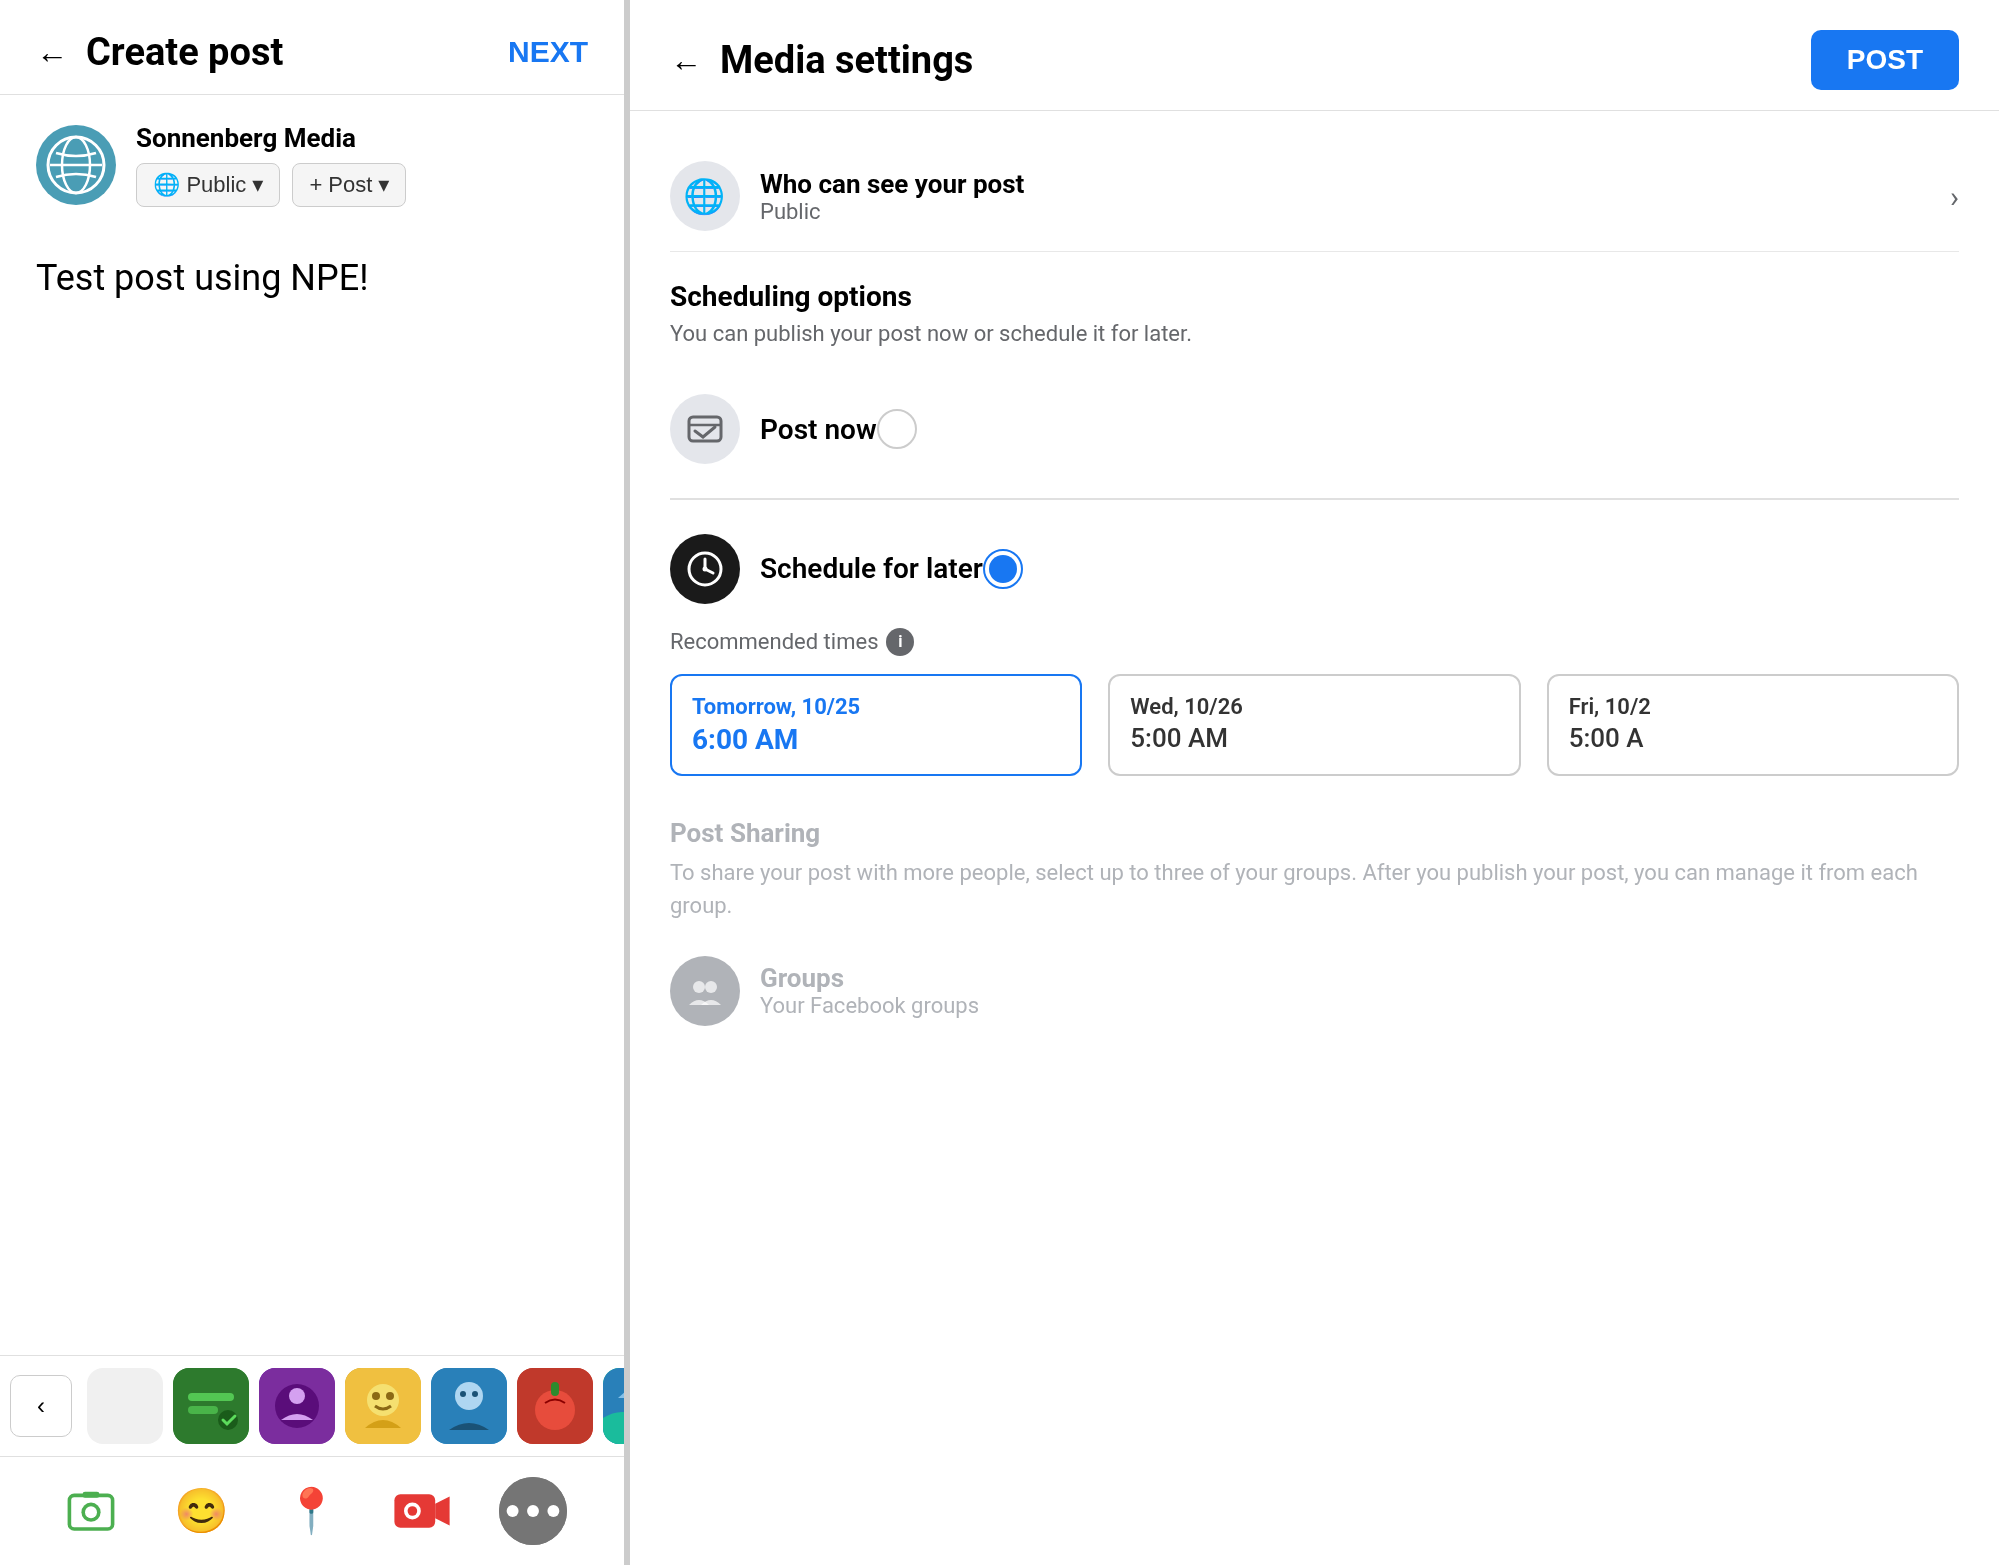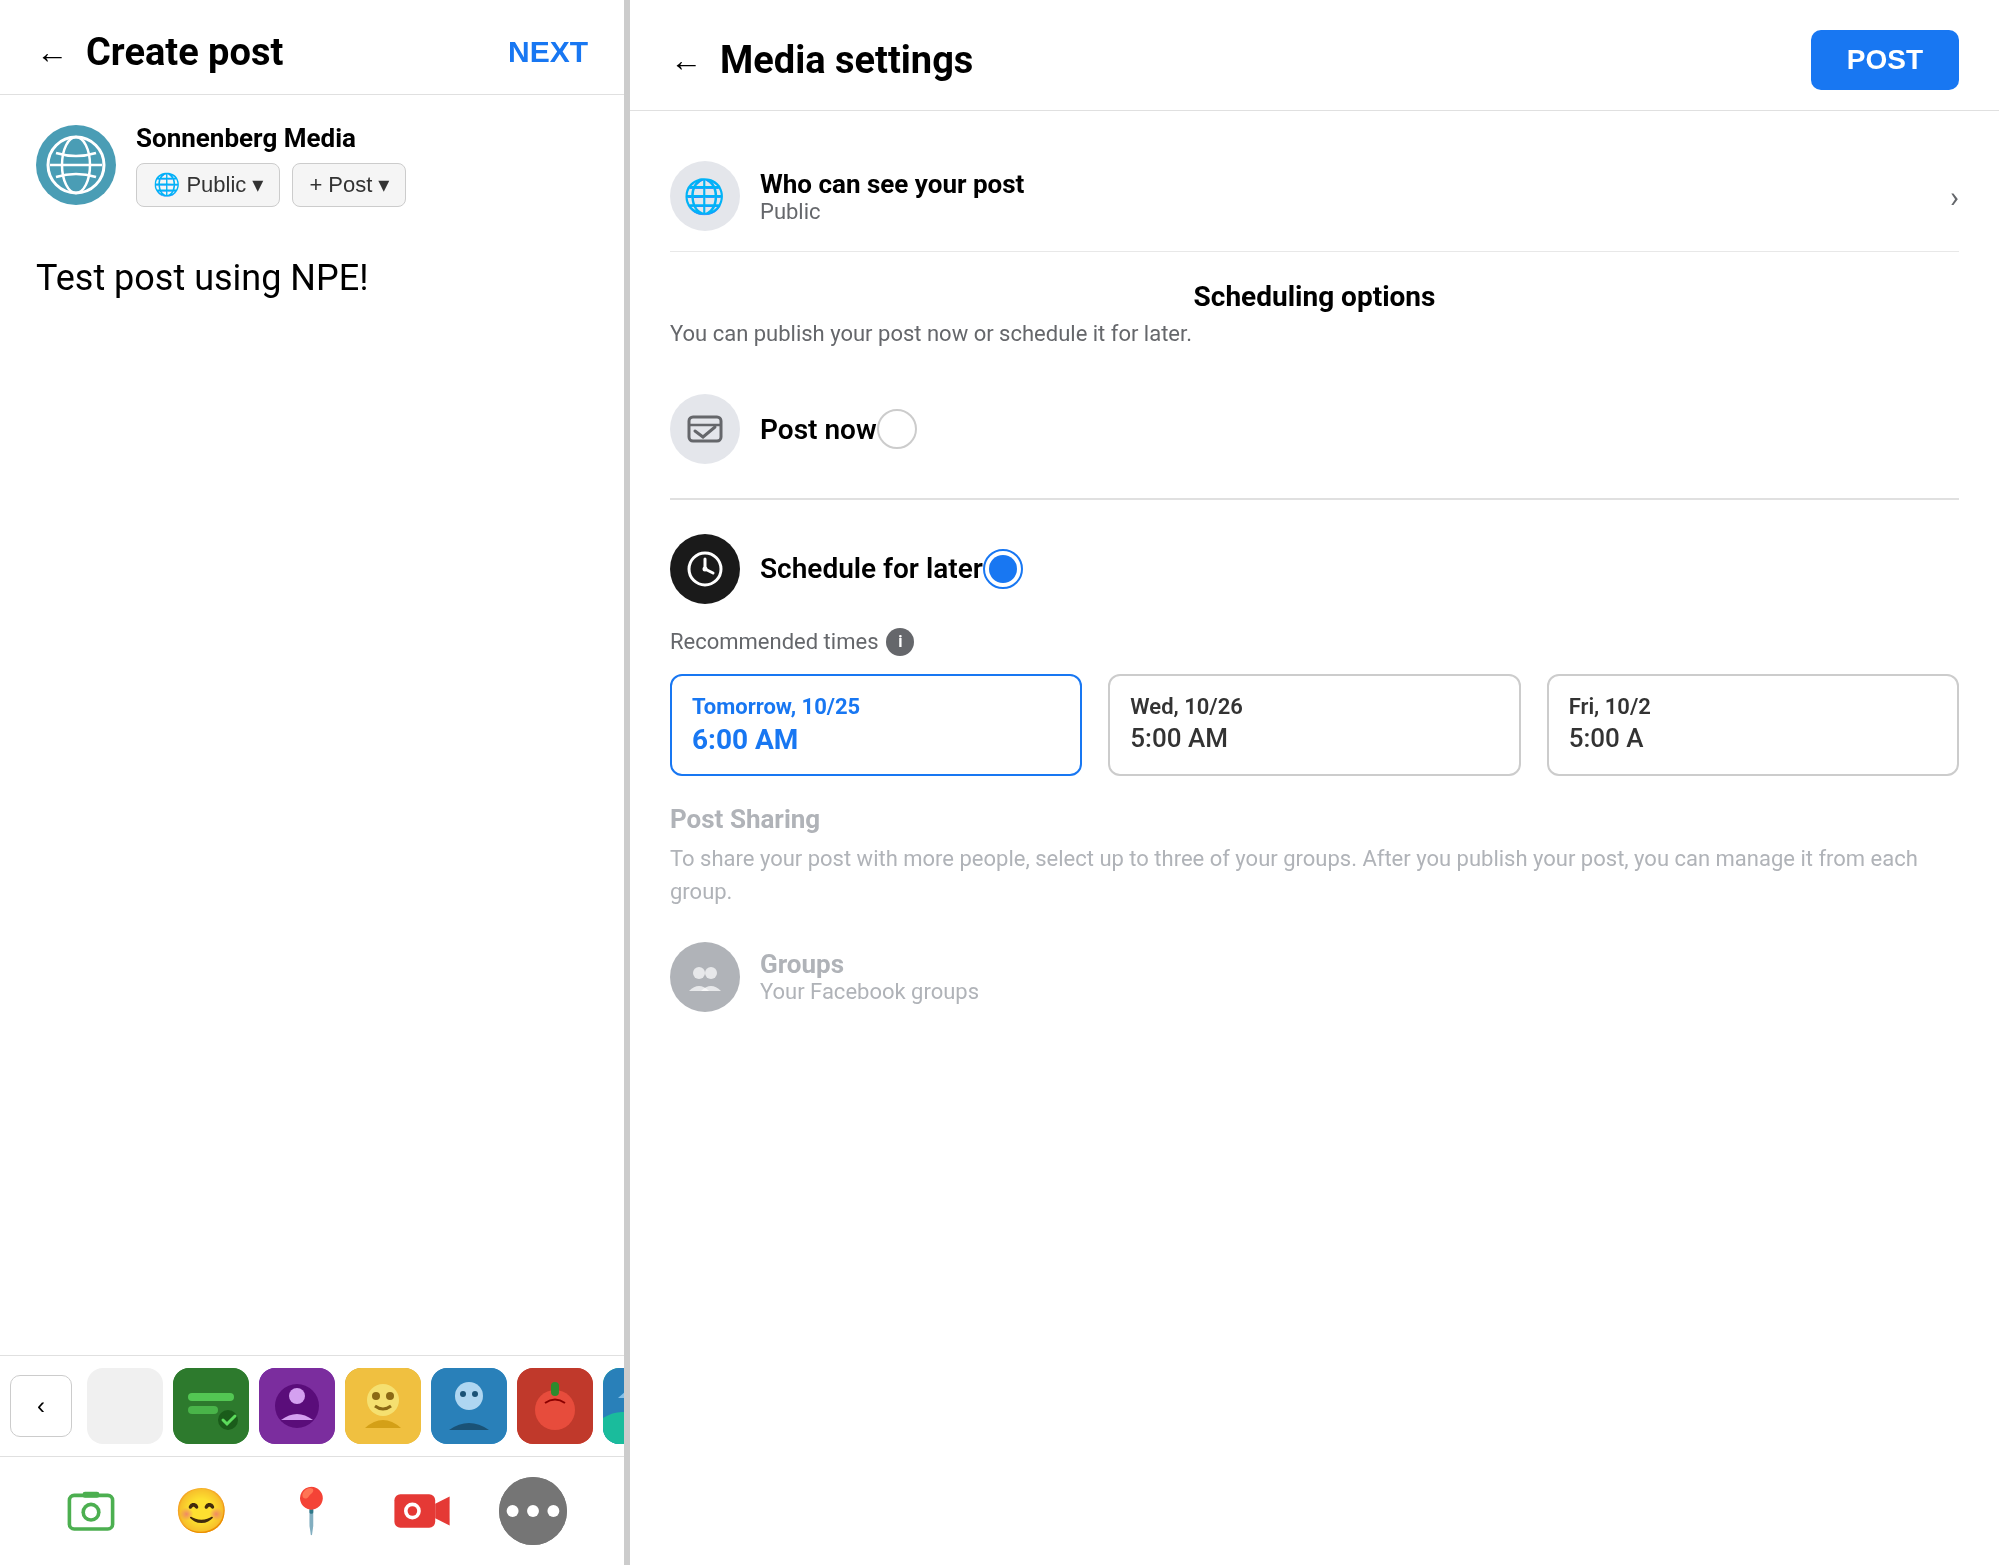--- a/index.html
+++ b/index.html
@@ -284,21 +284,20 @@
       font-size: 30px;
       color: #65676b;
     }
 
     
     .section-title {
       font-size: 28px;
       font-weight: 700;
       color: #000;
       margin: 28px 0 8px 0;
-      text-align: center;
     }
 
     .section-subtitle {
       font-size: 22px;
       color: #65676b;
       margin-bottom: 24px;
     }
 
     
     .radio-option {
@@ -376,21 +375,21 @@
       justify-content: center;
       font-size: 16px;
       font-weight: 700;
       cursor: pointer;
     }
 
     .time-slots-row {
       display: flex;
       gap: 26px;
       overflow: hidden;
-      margin-bottom: 28px;
+      margin-bottom: 42px;
     }
 
     .time-slot {
       flex: 1;
       min-width: 200px;
       border: 2px solid #ccc;
       border-radius: 12px;
       padding: 18px 20px;
       cursor: pointer;
     }

